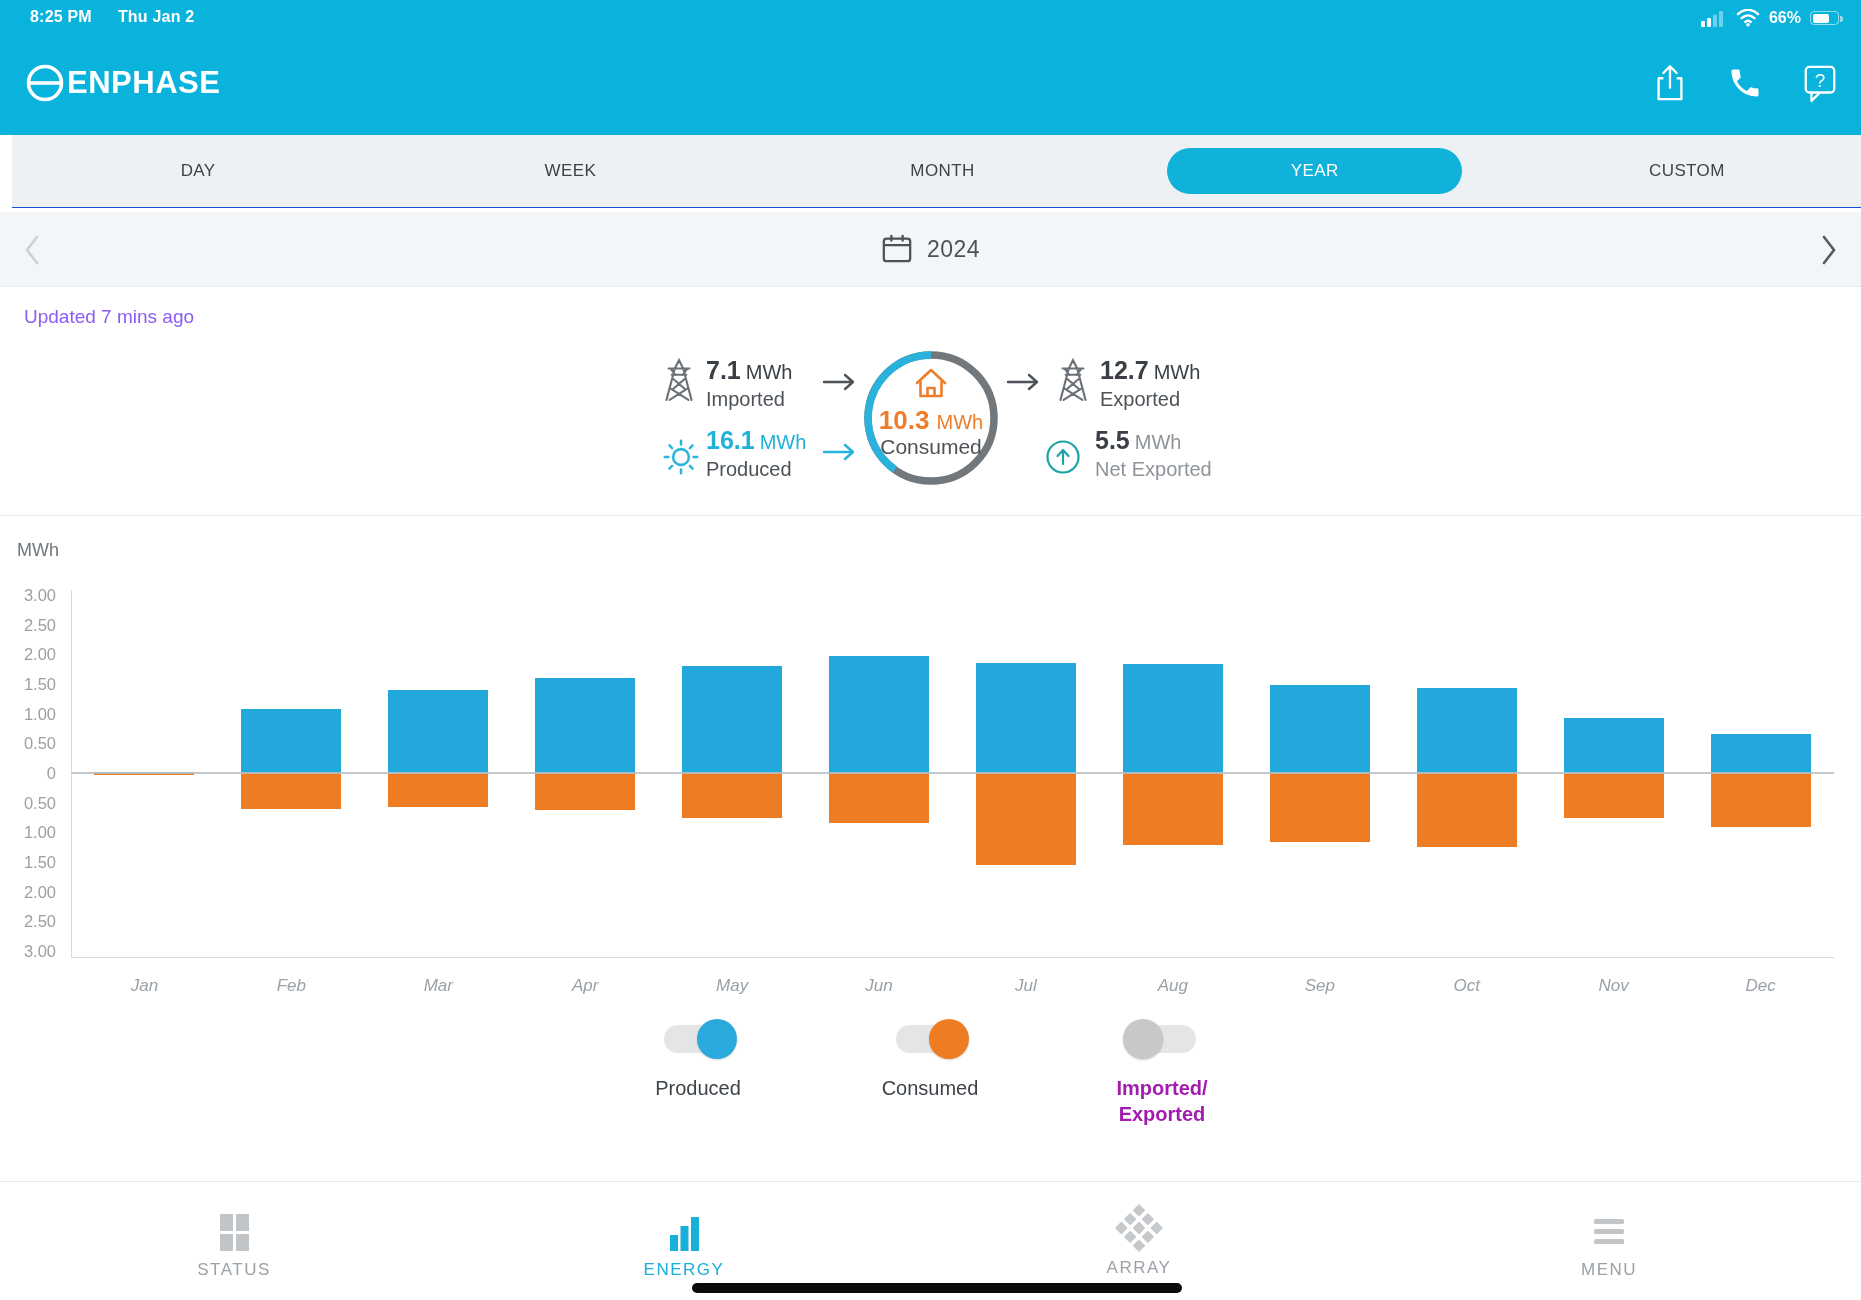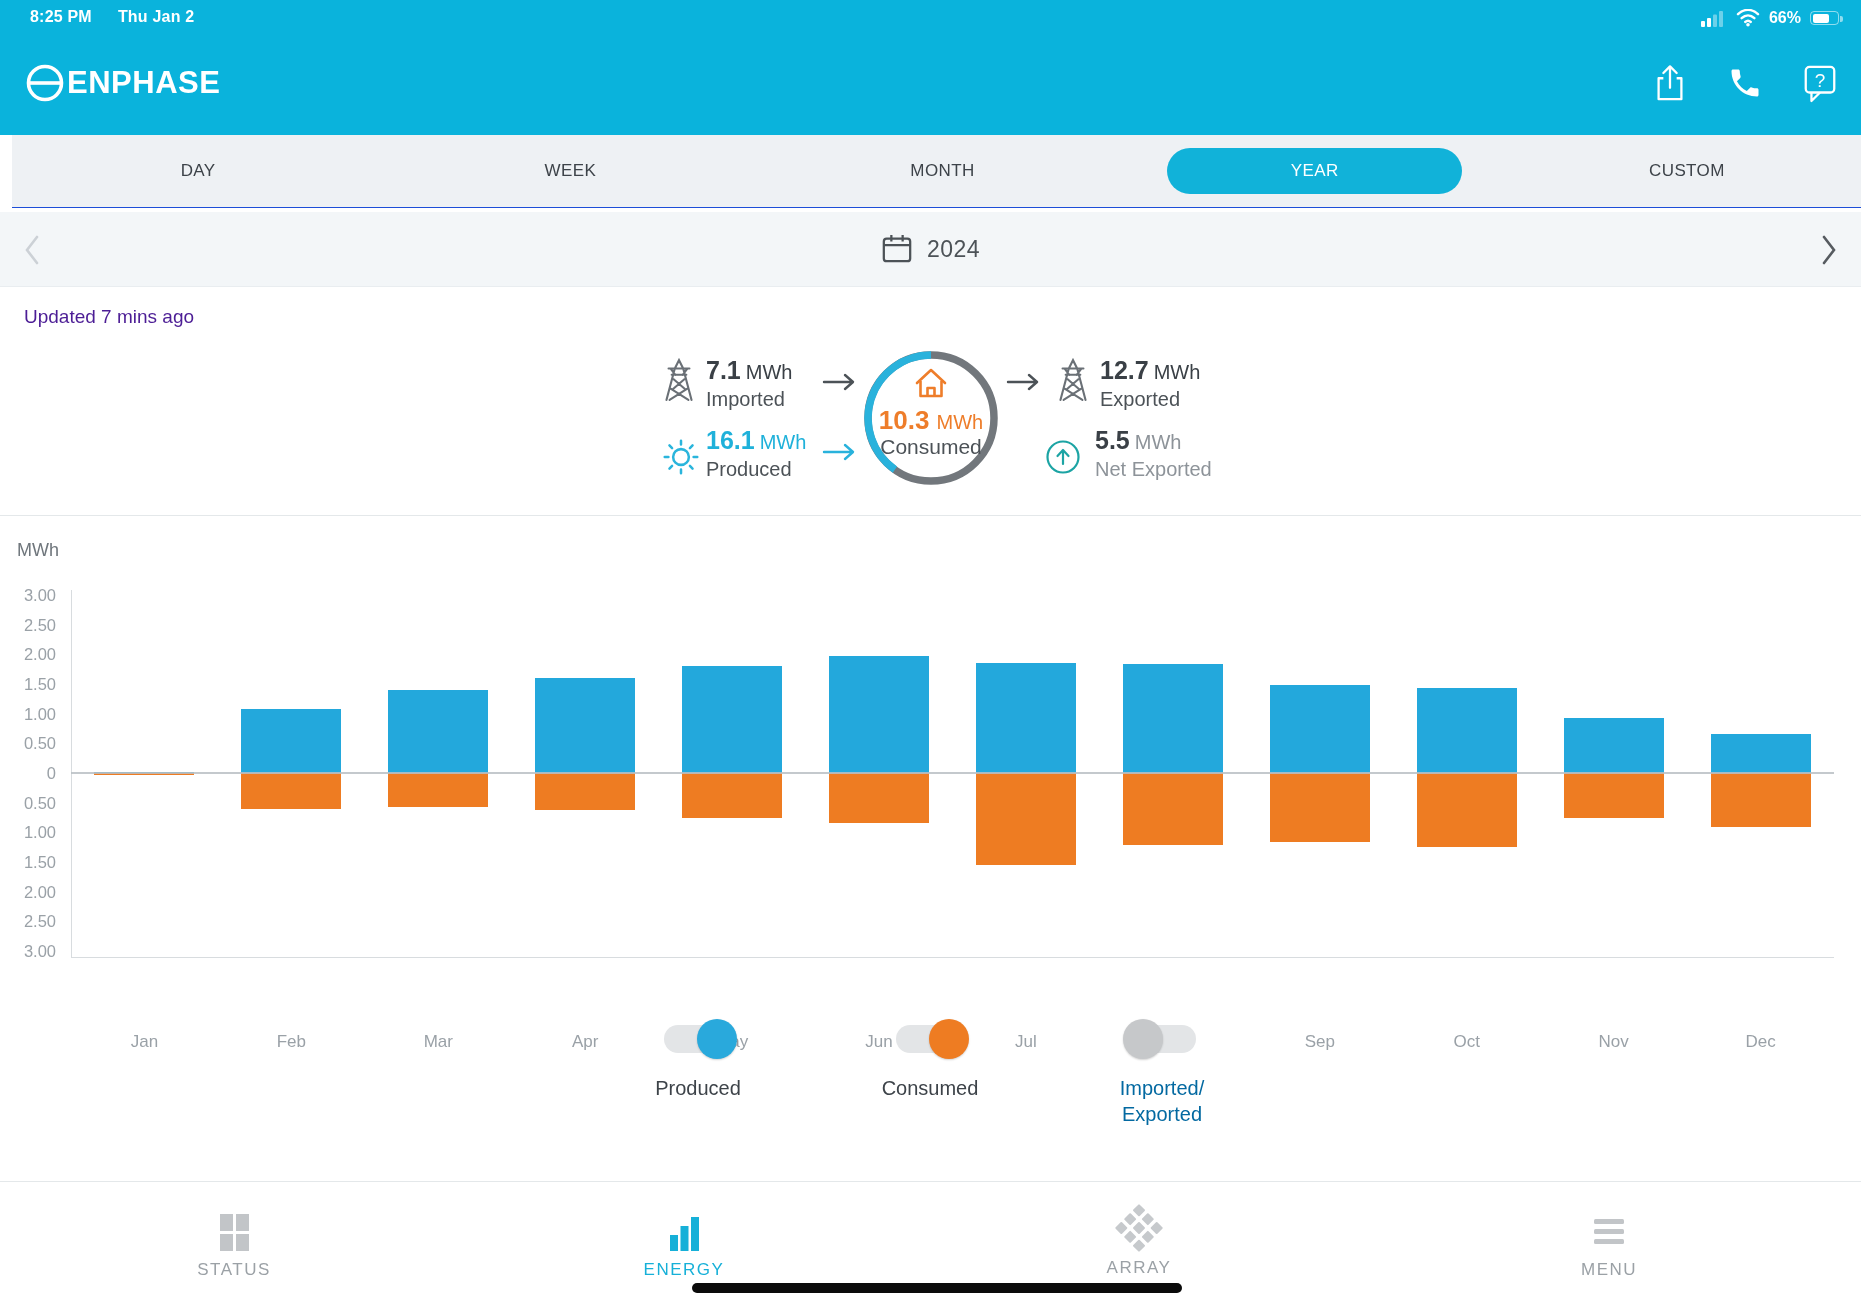--- a/index.html
+++ b/index.html
@@ -29,21 +29,21 @@
        text-align:center;border-radius:23px;}
   
   .datenav{position:absolute;left:0;top:212px;width:1861px;height:75px;background:#f3f6f8;
            border-bottom:1px solid #e9edf0;}
   .date-center{position:absolute;left:0;right:0;top:0;height:100%;display:flex;align-items:center;justify-content:center;gap:14px;}
   .date-year{font-size:23px;color:#4c5257;letter-spacing:.5px;}
   .chev{position:absolute;top:22px;width:20px;height:32px;cursor:pointer;}
   .chev.left{left:22px;}
   .chev.right{right:22px;}
   
-  .updated{position:absolute;left:24px;top:306px;font-size:19px;color:#4c1d95;}
+  .updated{position:absolute;left:24px;top:306px;font-size:19px;color:#8b5cf6;}
   .sum-item{position:absolute;}
   .sum-val{font-size:25px;font-weight:700;color:#3a4046;}
   .sum-unit{font-size:20px;font-weight:400;color:#3a4046;margin-left:5px;}
   .sum-label{font-size:20px;color:#4c5257;margin-top:3px;}
   .cyan .sum-val,.cyan .sum-unit{color:#1fb1da;}
   .gray-label .sum-label{color:#8d9399;}
   .gray-unit .sum-unit{color:#8d9399;}
   .ring-wrap{position:absolute;left:861px;top:348px;width:140px;height:140px;}
   .ring-inner{position:absolute;left:0;top:0;width:140px;height:140px;text-align:center;}
   .ring-house{position:absolute;left:48px;top:16px;}
@@ -53,30 +53,30 @@
   .divider{position:absolute;left:0;width:1861px;height:1px;background:#e4e8ea;}
   
   .chart-ylabel{position:absolute;left:17px;top:540px;font-size:18px;color:#6f767c;}
   .yticks{position:absolute;left:8px;top:595px;width:48px;height:356px;}
   .ytick{position:absolute;right:0;width:48px;text-align:right;font-size:16.5px;color:#9aa1a7;line-height:20px;}
   .plot{position:absolute;left:71px;top:595px;width:1763px;height:356px;}
   .axis-left{position:absolute;left:0;top:-5px;height:368px;width:1px;background:#d8dcdf;}
   .zero-line{position:absolute;left:0;top:177px;width:100%;height:1.5px;background:rgba(186,191,196,.85);z-index:3;}
   .bottom-line{position:absolute;left:0;top:362px;width:100%;height:1px;background:#d8dcdf;}
   .bar{position:absolute;width:100px;z-index:1;}
-  .months{position:absolute;left:71px;top:1032px;width:1763px;height:24px;}
+  .months{position:absolute;left:71px;top:976px;width:1763px;height:24px;font-style:italic;}
   .month{position:absolute;width:80px;text-align:center;font-size:17px;color:#9aa1a7;}
   
   .toggle-group{position:absolute;width:200px;text-align:center;}
   .track{position:relative;width:68px;height:28px;border-radius:14px;background:#e3e5e7;margin:0 auto;cursor:pointer;}
   .knob{position:absolute;top:-6px;width:40px;height:40px;border-radius:50%;box-shadow:0 1px 2px rgba(0,0,0,.18);}
   .knob.on{left:33px;}
   .knob.off{left:-5px;}
   .toggle-label{margin-top:22px;font-size:20px;color:#3d4349;line-height:26px;}
-  .toggle-label.muted{color:#0369a1;}
+  .toggle-label.muted{color:#a21caf;font-weight:bold;}
   
   .bottomnav-divider{top:1181px;}
   .nav-item{position:absolute;width:160px;text-align:center;cursor:pointer;}
   .nav-icon{height:48px;display:flex;align-items:flex-end;justify-content:center;}
   .nav-label{margin-top:6px;font-size:17px;letter-spacing:1.5px;color:#9ba1a6;}
   .nav-item.active .nav-label{color:#16b0d8;}
   .home-indicator{position:absolute;left:692px;top:1283px;width:490px;height:10px;border-radius:5px;background:#0b0b0b;}
 </style>
 </head>
 <body>

